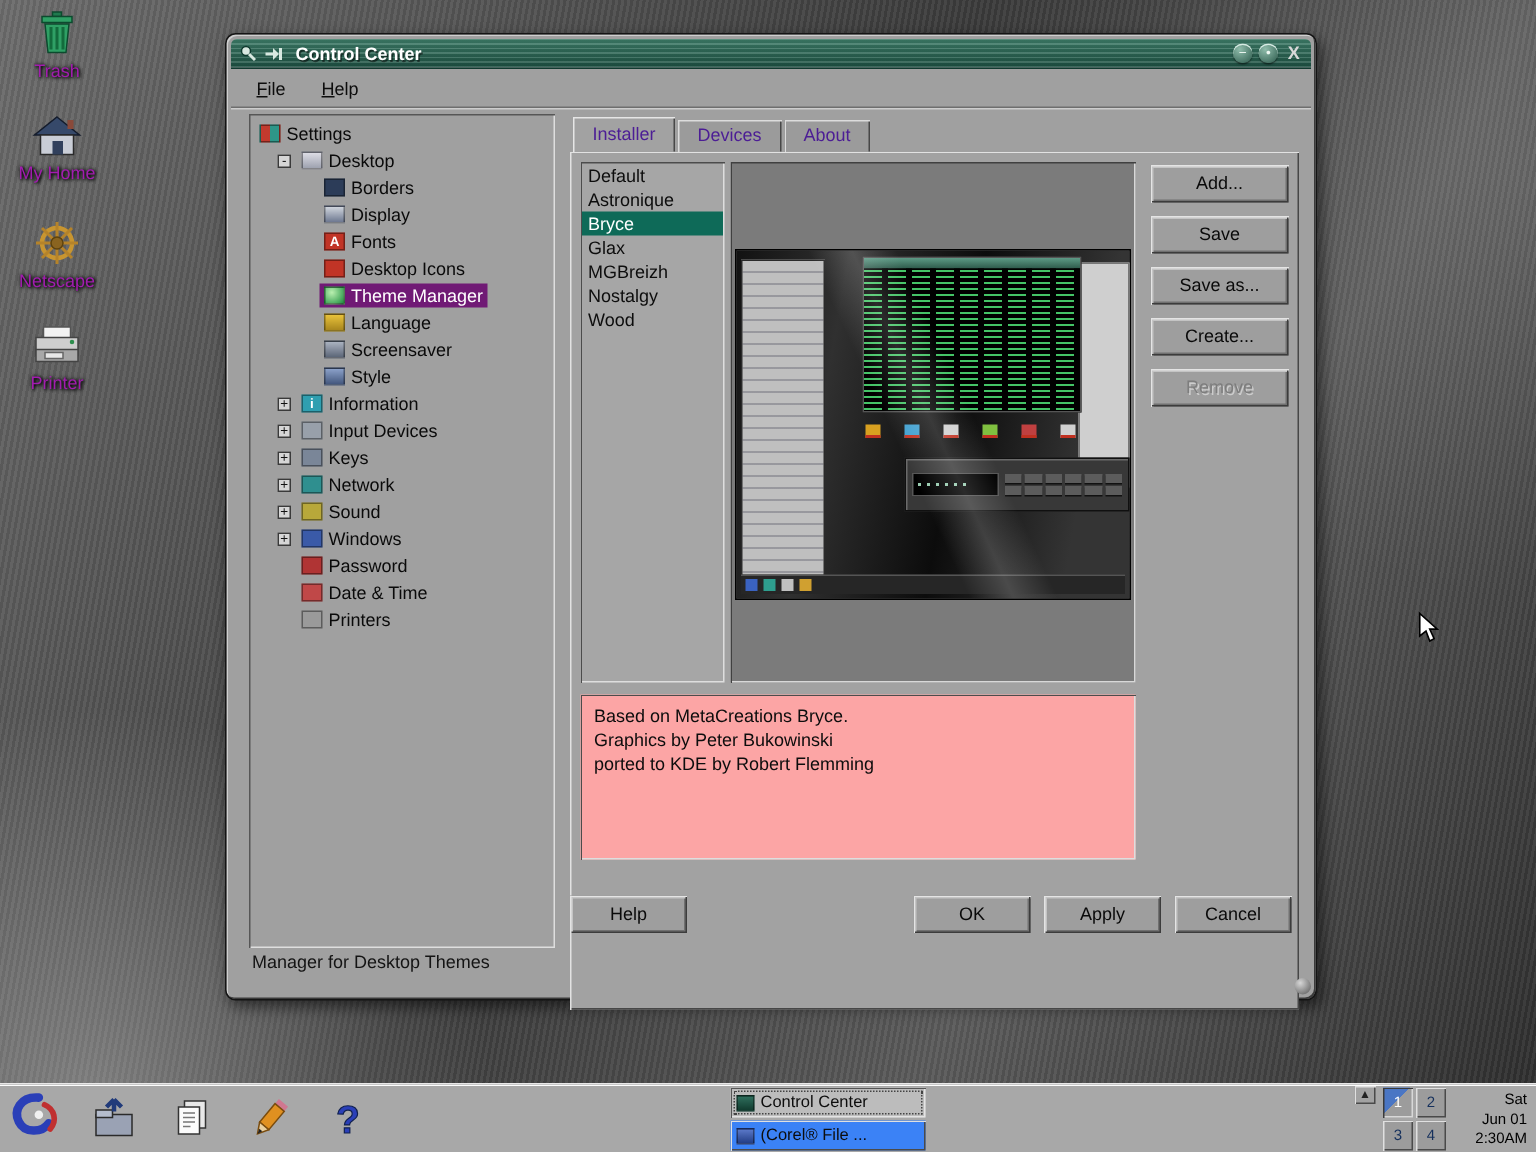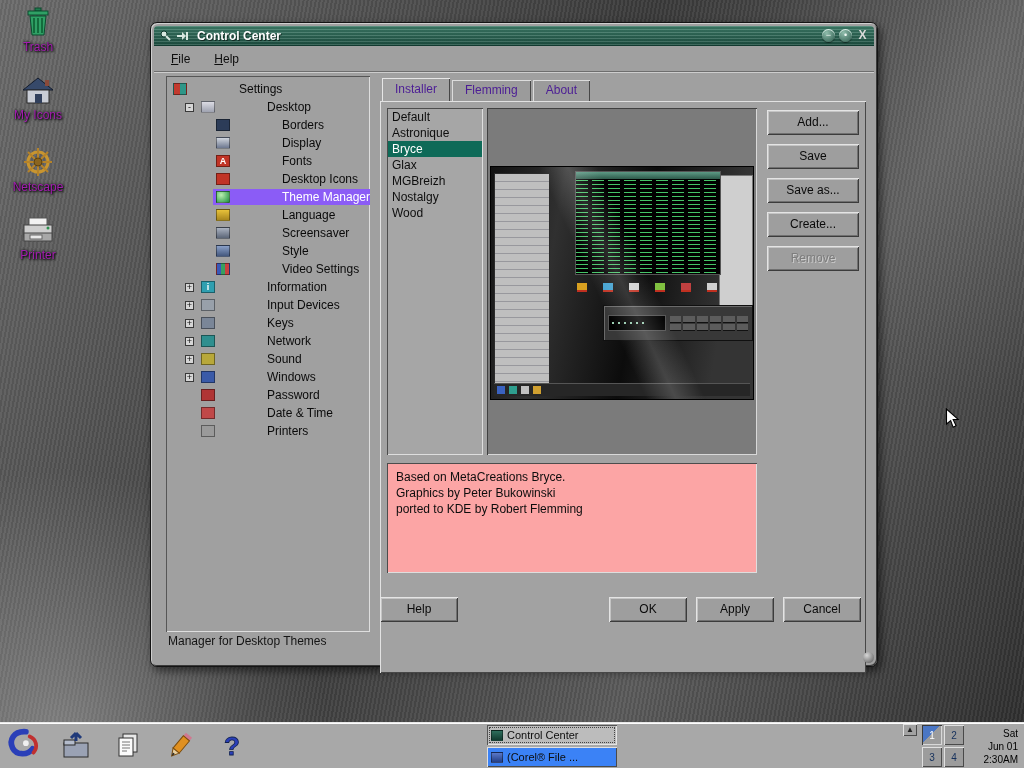--- a/index.html
+++ b/index.html
@@ -55,22 +55,22 @@
     background:#a0a0a0; padding:4px 2px; overflow:hidden;
     box-shadow: inset 1px 1px 0 #565656, inset -1px -1px 0 #dedede;
   }
   .tree-row { display:flex; align-items:center; height:18px; white-space:nowrap; }
   .indent { display:inline-block; height:1px; flex:0 0 auto; }
   .expander {
     flex:0 0 auto; width:9px; height:9px; border:1px solid #3a3a3a; background:#d6d6d6;
     font-size:9px; line-height:7px; text-align:center; color:#111; margin-right:4px;
   }
   .expander.spacer { visibility:hidden; }
-  .tcontent { display:flex; align-items:center; height:16px; padding:0 3px; color:#0a0a0a;gap:48px; }
-  .tcontent.selected { background:#8b5cf6; color:#fff; }
+  .tcontent { display:flex; align-items:center; height:16px; padding:0 3px; color:#0a0a0a; }
+  .tcontent.selected { background:#701a75; color:#fff; }
   .ticon { width:14px; height:12px; margin-right:4px; flex:0 0 auto; border:1px solid rgba(0,0,0,.4);
     font-size:9px; line-height:10px; text-align:center; color:#fff; font-weight:bold; }
   .i-settings       { background:linear-gradient(90deg,#c23a2e 50%,#2e9688 50%); }
   .i-desktop-folder { background:linear-gradient(180deg,#dcdce4,#9ea2b0); }
   .i-background     { background:linear-gradient(180deg,#37a26c,#1d6a44); }
   .i-borders        { background:#2c3c58; }
   .i-display        { background:linear-gradient(180deg,#cfd4dc,#6d7890); }
   .i-fonts          { background:#c13426; }
   .i-desktop-icons  { background:#c13426; }
   .i-theme-manager  { background:radial-gradient(circle at 35% 30%,#baf0b0,#1f9040); }
@@ -198,21 +198,21 @@
   </svg>
   <span class="dlabel">Trash</span>
 </div>
 <div class="dicon" style="top:76px">
   <svg width="34" height="30" viewBox="0 0 34 30">
     <polygon points="17,2 32,14 2,14" fill="#36496a" stroke="#141c2c"></polygon>
     <rect x="6" y="14" width="22" height="13" fill="#c9cdd6" stroke="#2a2a2a"></rect>
     <rect x="14" y="18" width="7" height="9" fill="#31405c"></rect>
     <rect x="24" y="4" width="4" height="6" fill="#8a4a3a"></rect>
   </svg>
-  <span class="dlabel">My Icons</span>
+  <span class="dlabel">My Home</span>
 </div>
 <div class="dicon" style="top:146px">
   <svg width="32" height="32" viewBox="0 0 32 32">
     <circle cx="16" cy="16" r="10" fill="none" stroke="#c89530" stroke-width="3"></circle>
     <g stroke="#b5832a" stroke-width="2">
       <path d="M16 2 v28 M2 16 h28 M6 6 l20 20 M26 6 l-20 20"></path>
     </g>
     <circle cx="16" cy="16" r="4" fill="#8a6420" stroke="#5c420f"></circle>
   </svg>
   <span class="dlabel">Netscape</span>
@@ -330,28 +330,20 @@
         </div>
         <div class="tree-row">
           <span class="indent" style="width: 32px;"></span>
           <span class="expander spacer"></span>
           <span class="tcontent">
             <span class="ticon i-style"></span>
             <span class="tlabel">Style</span>
           </span>
         </div>
         <div class="tree-row">
-          <span class="indent" style="width: 32px;"></span>
-          <span class="expander spacer"></span>
-          <span class="tcontent">
-            <span class="ticon i-video-settings"></span>
-            <span class="tlabel">Video Settings</span>
-          </span>
-        </div>
-        <div class="tree-row">
           <span class="indent" style="width: 17px;"></span>
           <span class="expander">+</span>
           <span class="tcontent">
             <span class="ticon i-information">i</span>
             <span class="tlabel">Information</span>
           </span>
         </div>
         <div class="tree-row">
           <span class="indent" style="width: 17px;"></span>
           <span class="expander">+</span>
@@ -415,21 +407,21 @@
             <span class="ticon i-printers"></span>
             <span class="tlabel">Printers</span>
           </span>
         </div>
       </div>
     <div class="status-line">Manager for Desktop Themes</div>
 
     <div class="right-pane">
       <div class="tabs-row">
         <span class="tab active">Installer</span>
-        <span class="tab">Flemming</span>
+        <span class="tab">Devices</span>
         <span class="tab">About</span>
       </div>
 
       <div class="tab-frame">
         <div class="frame-left">
           <div class="list-preview-row">
             <div class="theme-list">
                 <div class="theme-row">Default</div>
                 <div class="theme-row">Astronique</div>
                 <div class="theme-row selected">Bryce</div>

